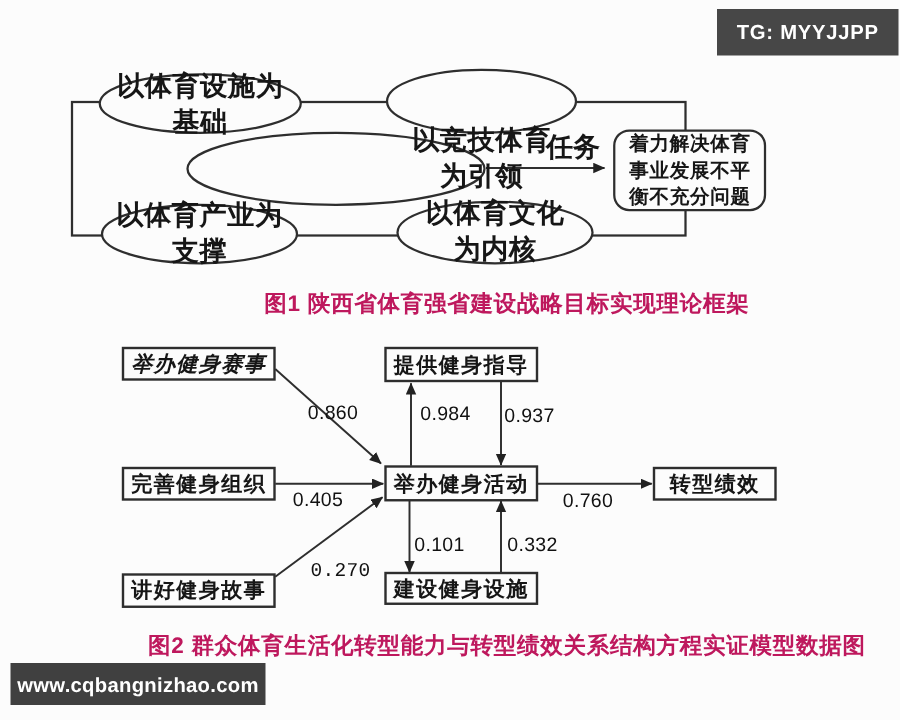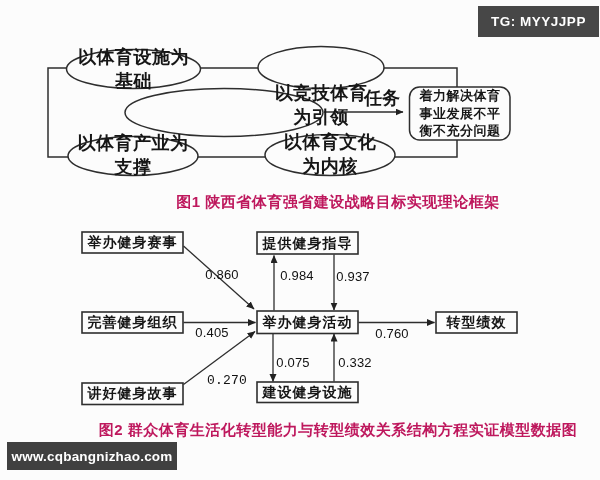--- a/index.html
+++ b/index.html
@@ -87,34 +87,34 @@
   <div class="t ell-label" style="left:68px;top:137px;width:130px;height:37px;">以体育产业为
 支撑</div>
   <div class="t ell-label" style="left:265px;top:136px;width:130px;height:38px;">以体育文化
 为内核</div>
   <div class="t box-label" style="left:410px;top:88px;width:100px;height:51px;">着力解决体育
 事业发展不平
 衡不充分问题</div>
   <div class="t edge-word" style="left:362px;top:91px;width:40px;height:16px;">任务</div>
   <div class="cap" style="top:193px;">图1  陕西省体育强省建设战略目标实现理论框架</div>
 
-  <div class="t node-label" style="left:82px;top:232px;width:101px;height:21px;">举办健身赛事</div>
+  <div class="t node-label" style="left:82px;top:232px;width:101px;height:21px;font-style:italic;">举办健身赛事</div>
   <div class="t node-label" style="left:257px;top:232px;width:101px;height:22px;">提供健身指导</div>
   <div class="t node-label" style="left:82px;top:312px;width:101px;height:21px;">完善健身组织</div>
   <div class="t node-label" style="left:257px;top:311px;width:101px;height:22px;">举办健身活动</div>
   <div class="t node-label" style="left:436px;top:312px;width:81px;height:21px;">转型绩效</div>
   <div class="t node-label" style="left:82px;top:383px;width:101px;height:21px;">讲好健身故事</div>
   <div class="t node-label" style="left:257px;top:382px;width:101px;height:21px;">建设健身设施</div>
 
   <div class="t coef-label" style="left:197px;top:267px;width:50px;height:15px;">0.860</div>
   <div class="t coef-label" style="left:187px;top:325px;width:50px;height:15px;">0.405</div>
   <div class="t coef-label" style="left:202px;top:373px;width:50px;height:15px;font-family:Liberation Mono, monospace;">0.270</div>
   <div class="t coef-label" style="left:272px;top:268px;width:50px;height:15px;">0.984</div>
   <div class="t coef-label" style="left:328px;top:269px;width:50px;height:15px;">0.937</div>
-  <div class="t coef-label" style="left:268px;top:355px;width:50px;height:15px;">0.075</div>
+  <div class="t coef-label" style="left:268px;top:355px;width:50px;height:15px;">0.101</div>
   <div class="t coef-label" style="left:330px;top:355px;width:50px;height:15px;">0.332</div>
   <div class="t coef-label" style="left:367px;top:326px;width:50px;height:15px;">0.760</div>
 
   <div class="cap" style="top:421px;">图2  群众体育生活化转型能力与转型绩效关系结构方程实证模型数据图</div>
 
   <div class="badge">TG: MYYJJPP</div>
   <div class="watermark">www.cqbangnizhao.com</div>
 
 </div>
 

